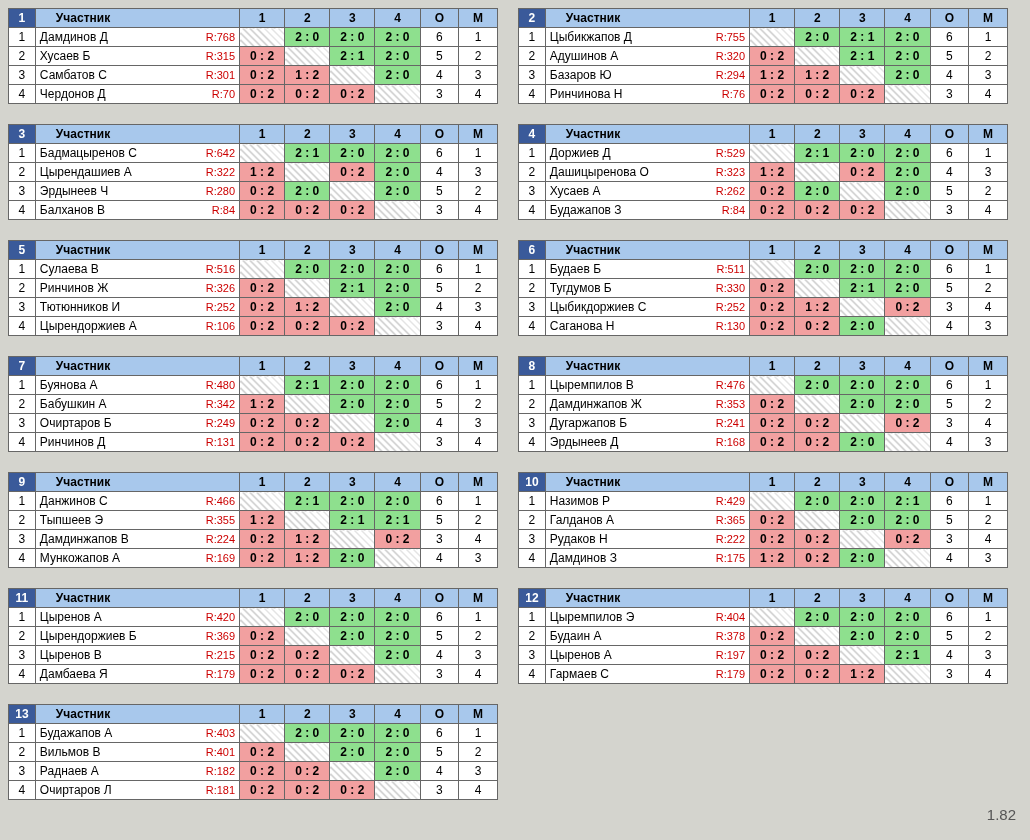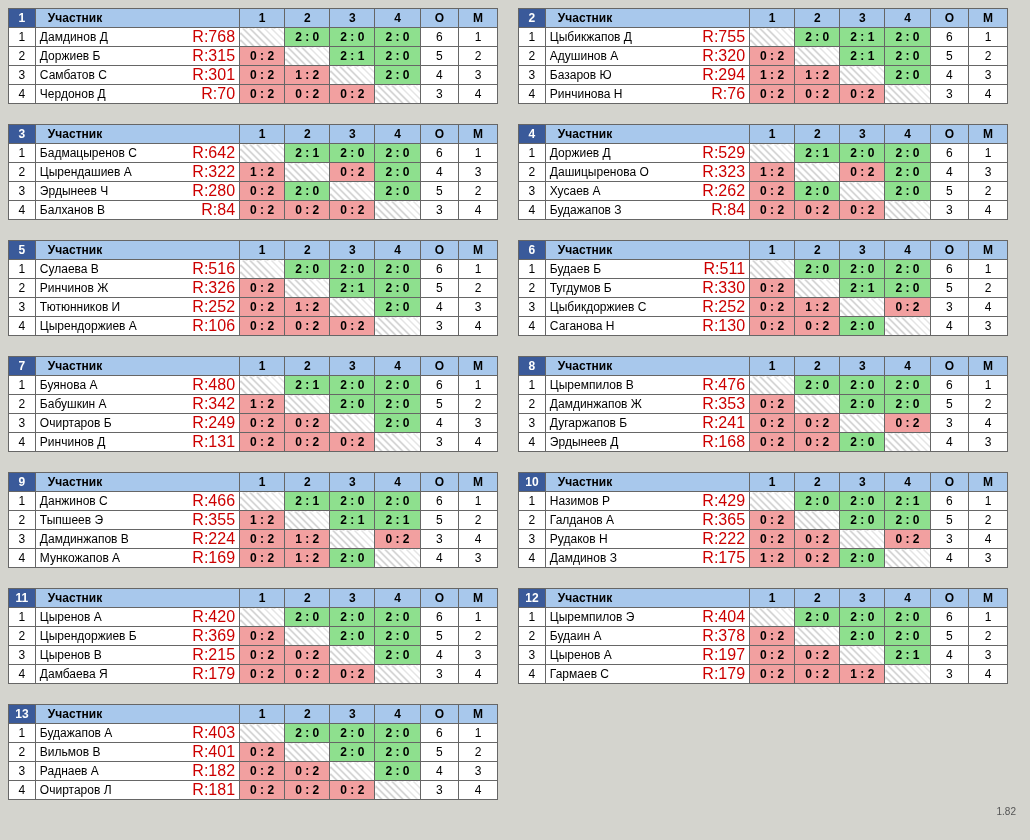--- a/index.html
+++ b/index.html
@@ -37,51 +37,51 @@
     background: #a8c8ec;
     font-weight: bold;
   }
   th.gnum {
     background: #3a5a9a;
     color: #fff;
     width: 24px;
   }
   th.player-h {
     text-align: left;
-    padding-left: 12px;
+    padding-left: 20px;
   }
   col.cnum   { width: 24px; }
   col.cplayer{ width: 190px; }
   col.cscore { width: 42px; }
   col.cpts   { width: 36px; }
   col.cplace { width: 36px; }
   td.num { background:#fff; }
   td.player {
     text-align: left;
     padding-left: 4px;
     position: relative;
     white-space: nowrap;
   }
   td.player .rating {
     position: absolute;
     right: 4px;
     top: 0;
     color: #c00;
-    font-size: 16px;
+    font-size: 11px;
   }
   td.diag {
     background-image: repeating-linear-gradient(45deg,#fff 0 4px,#c8c8c8 4px 5px),
                       repeating-linear-gradient(-45deg,transparent 0 4px,#c8c8c8 4px 5px);
     background-color:#fff;
   }
   td.win  { background:#8ee08e; font-weight:bold; }
   td.loss { background:#f2a0a0; font-weight:bold; }
   .footer {
     text-align: right;
-    font-size: 10px;
+    font-size: 15px;
     color: #555;
     padding-top: 6px;
     padding-right: 6px;
   }
 </style>
 </head>
 <body>
 
 <div class="grid" id="grid">
     <div class="group-wrap">
@@ -114,21 +114,21 @@
             <td class="player"><span>Дамдинов Д</span><span class="rating">R:768</span></td>
             <td class="diag"></td>
             <td class="win">2 : 0</td>
             <td class="win">2 : 0</td>
             <td class="win">2 : 0</td>
             <td>6</td>
             <td>1</td>
           </tr>
           <tr>
             <td class="num">2</td>
-            <td class="player"><span>Доржиев Б</span><span class="rating">R:315</span></td>
+            <td class="player"><span>Хусаев Б</span><span class="rating">R:315</span></td>
             <td class="loss">0 : 2</td>
             <td class="diag"></td>
             <td class="win">2 : 1</td>
             <td class="win">2 : 0</td>
             <td>5</td>
             <td>2</td>
           </tr>
           <tr>
             <td class="num">3</td>
             <td class="player"><span>Самбатов С</span><span class="rating">R:301</span></td>

